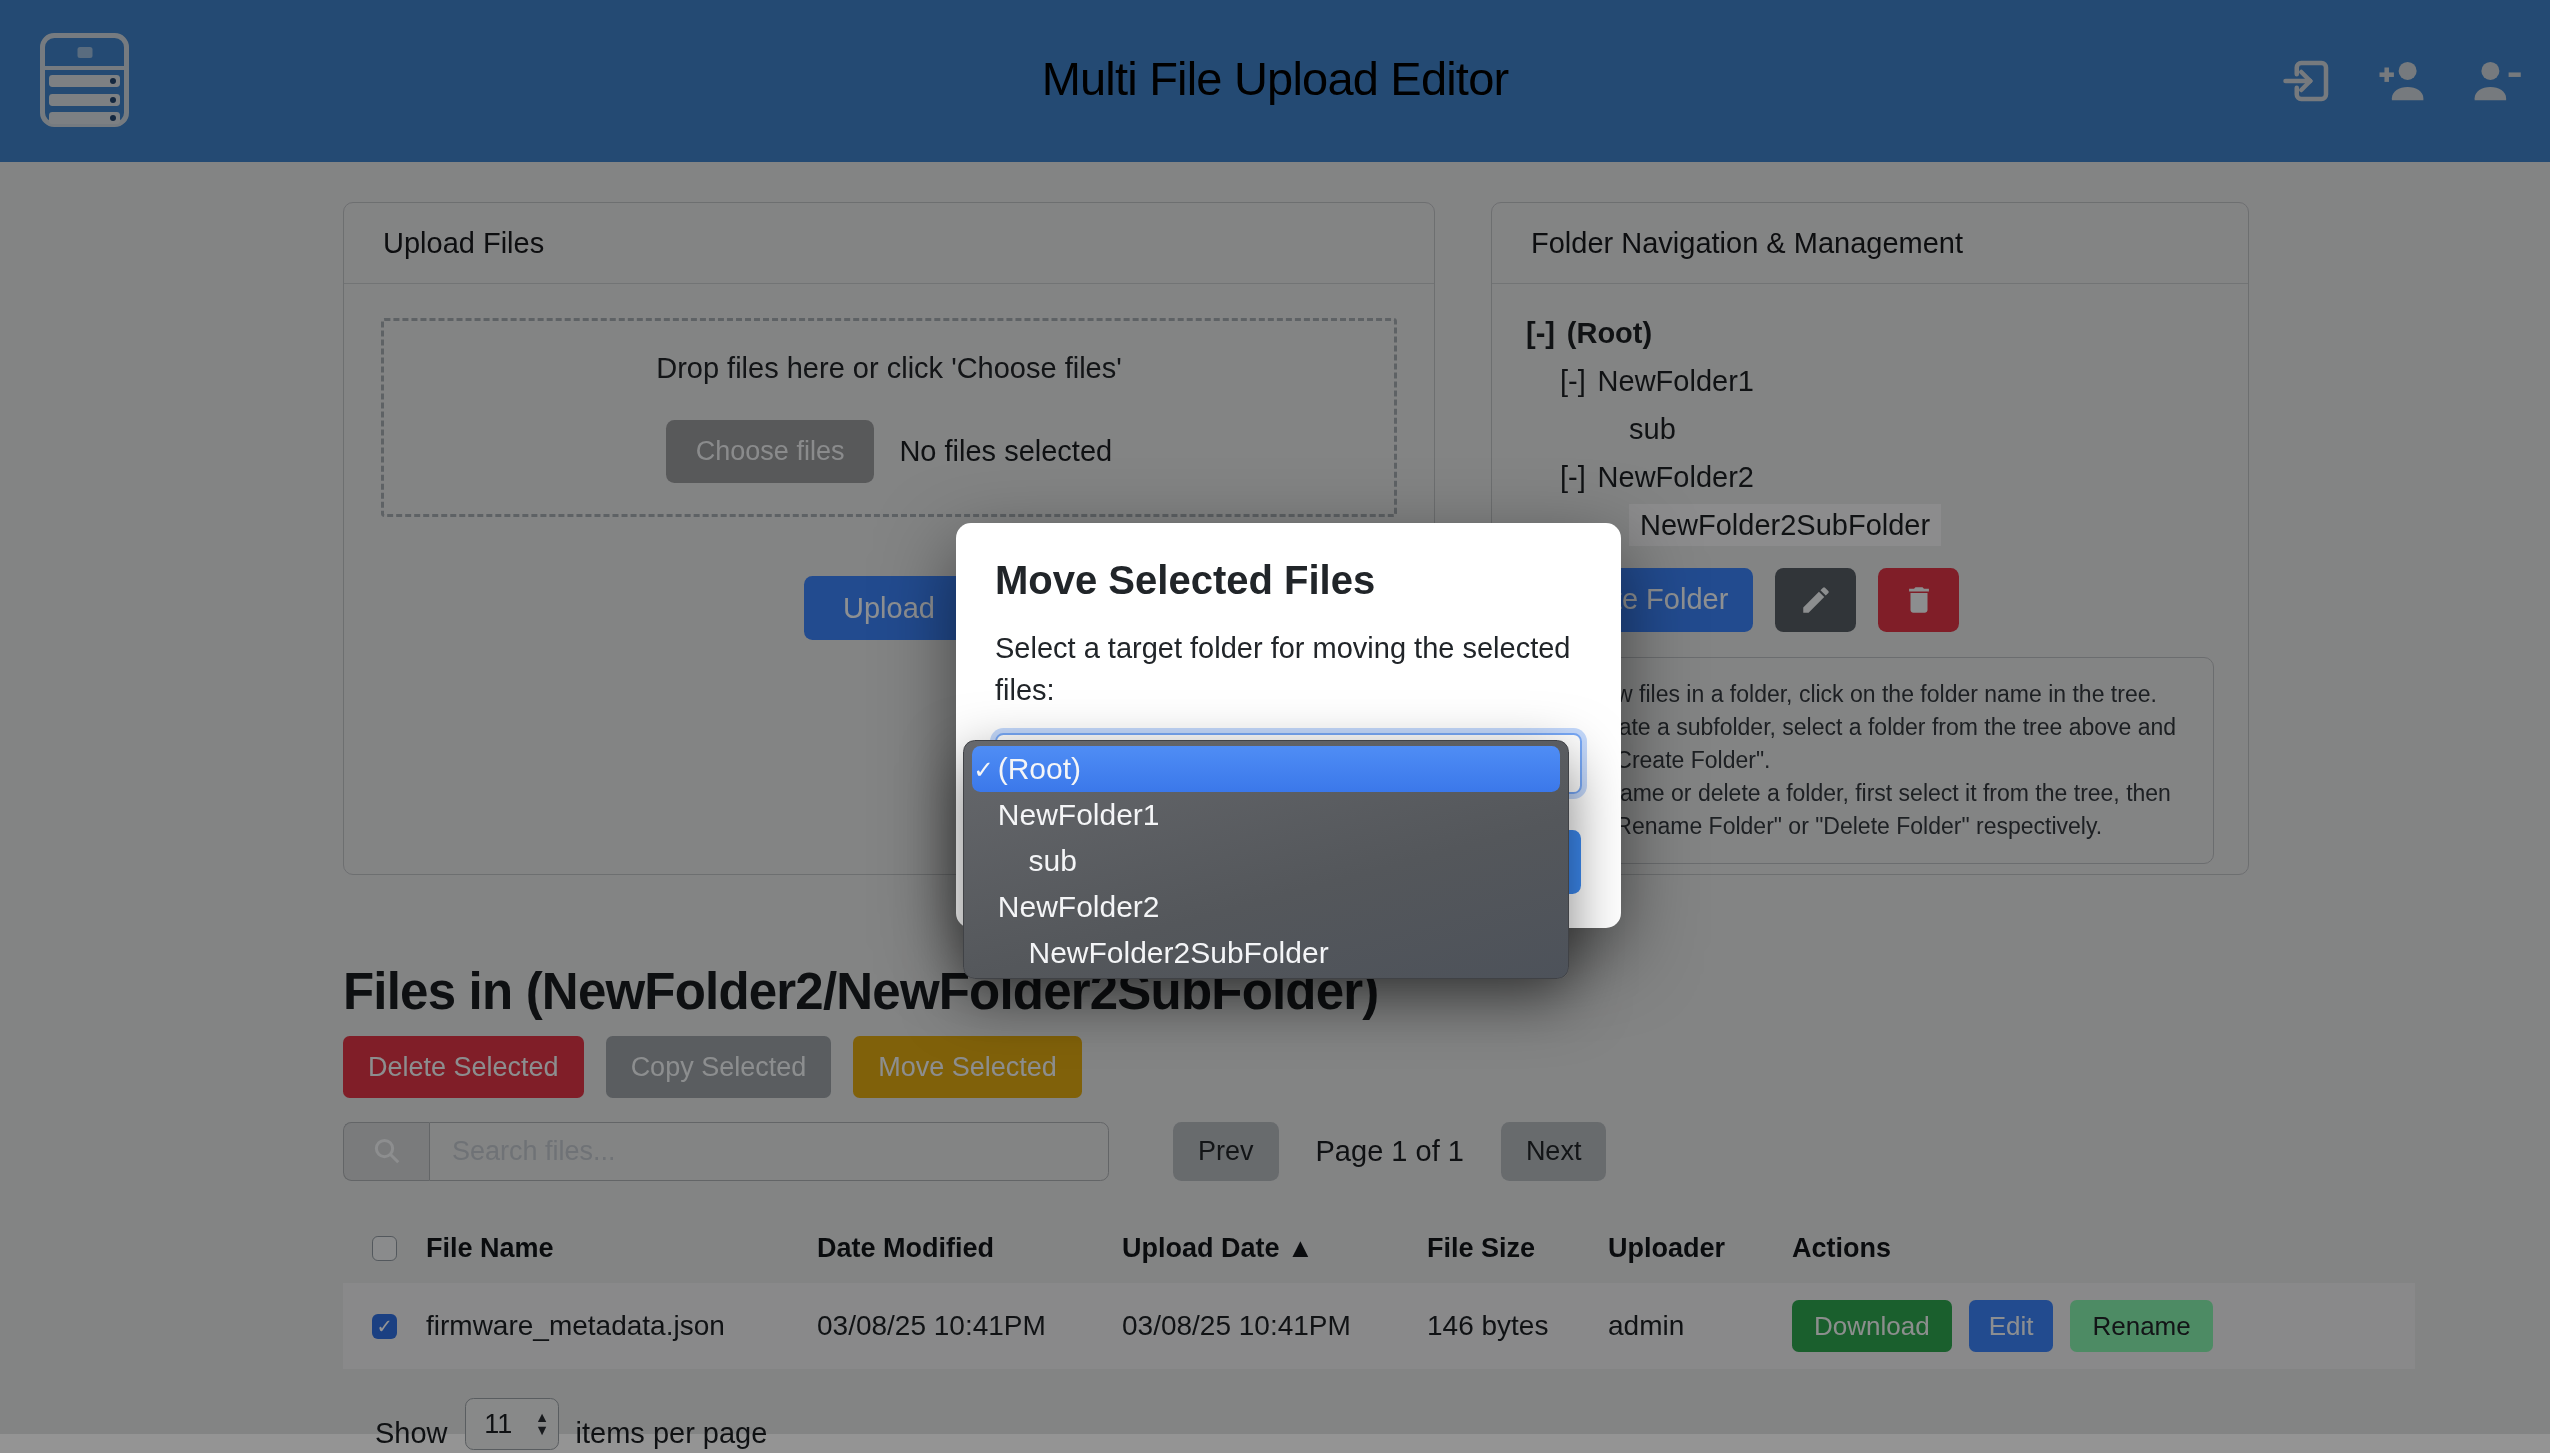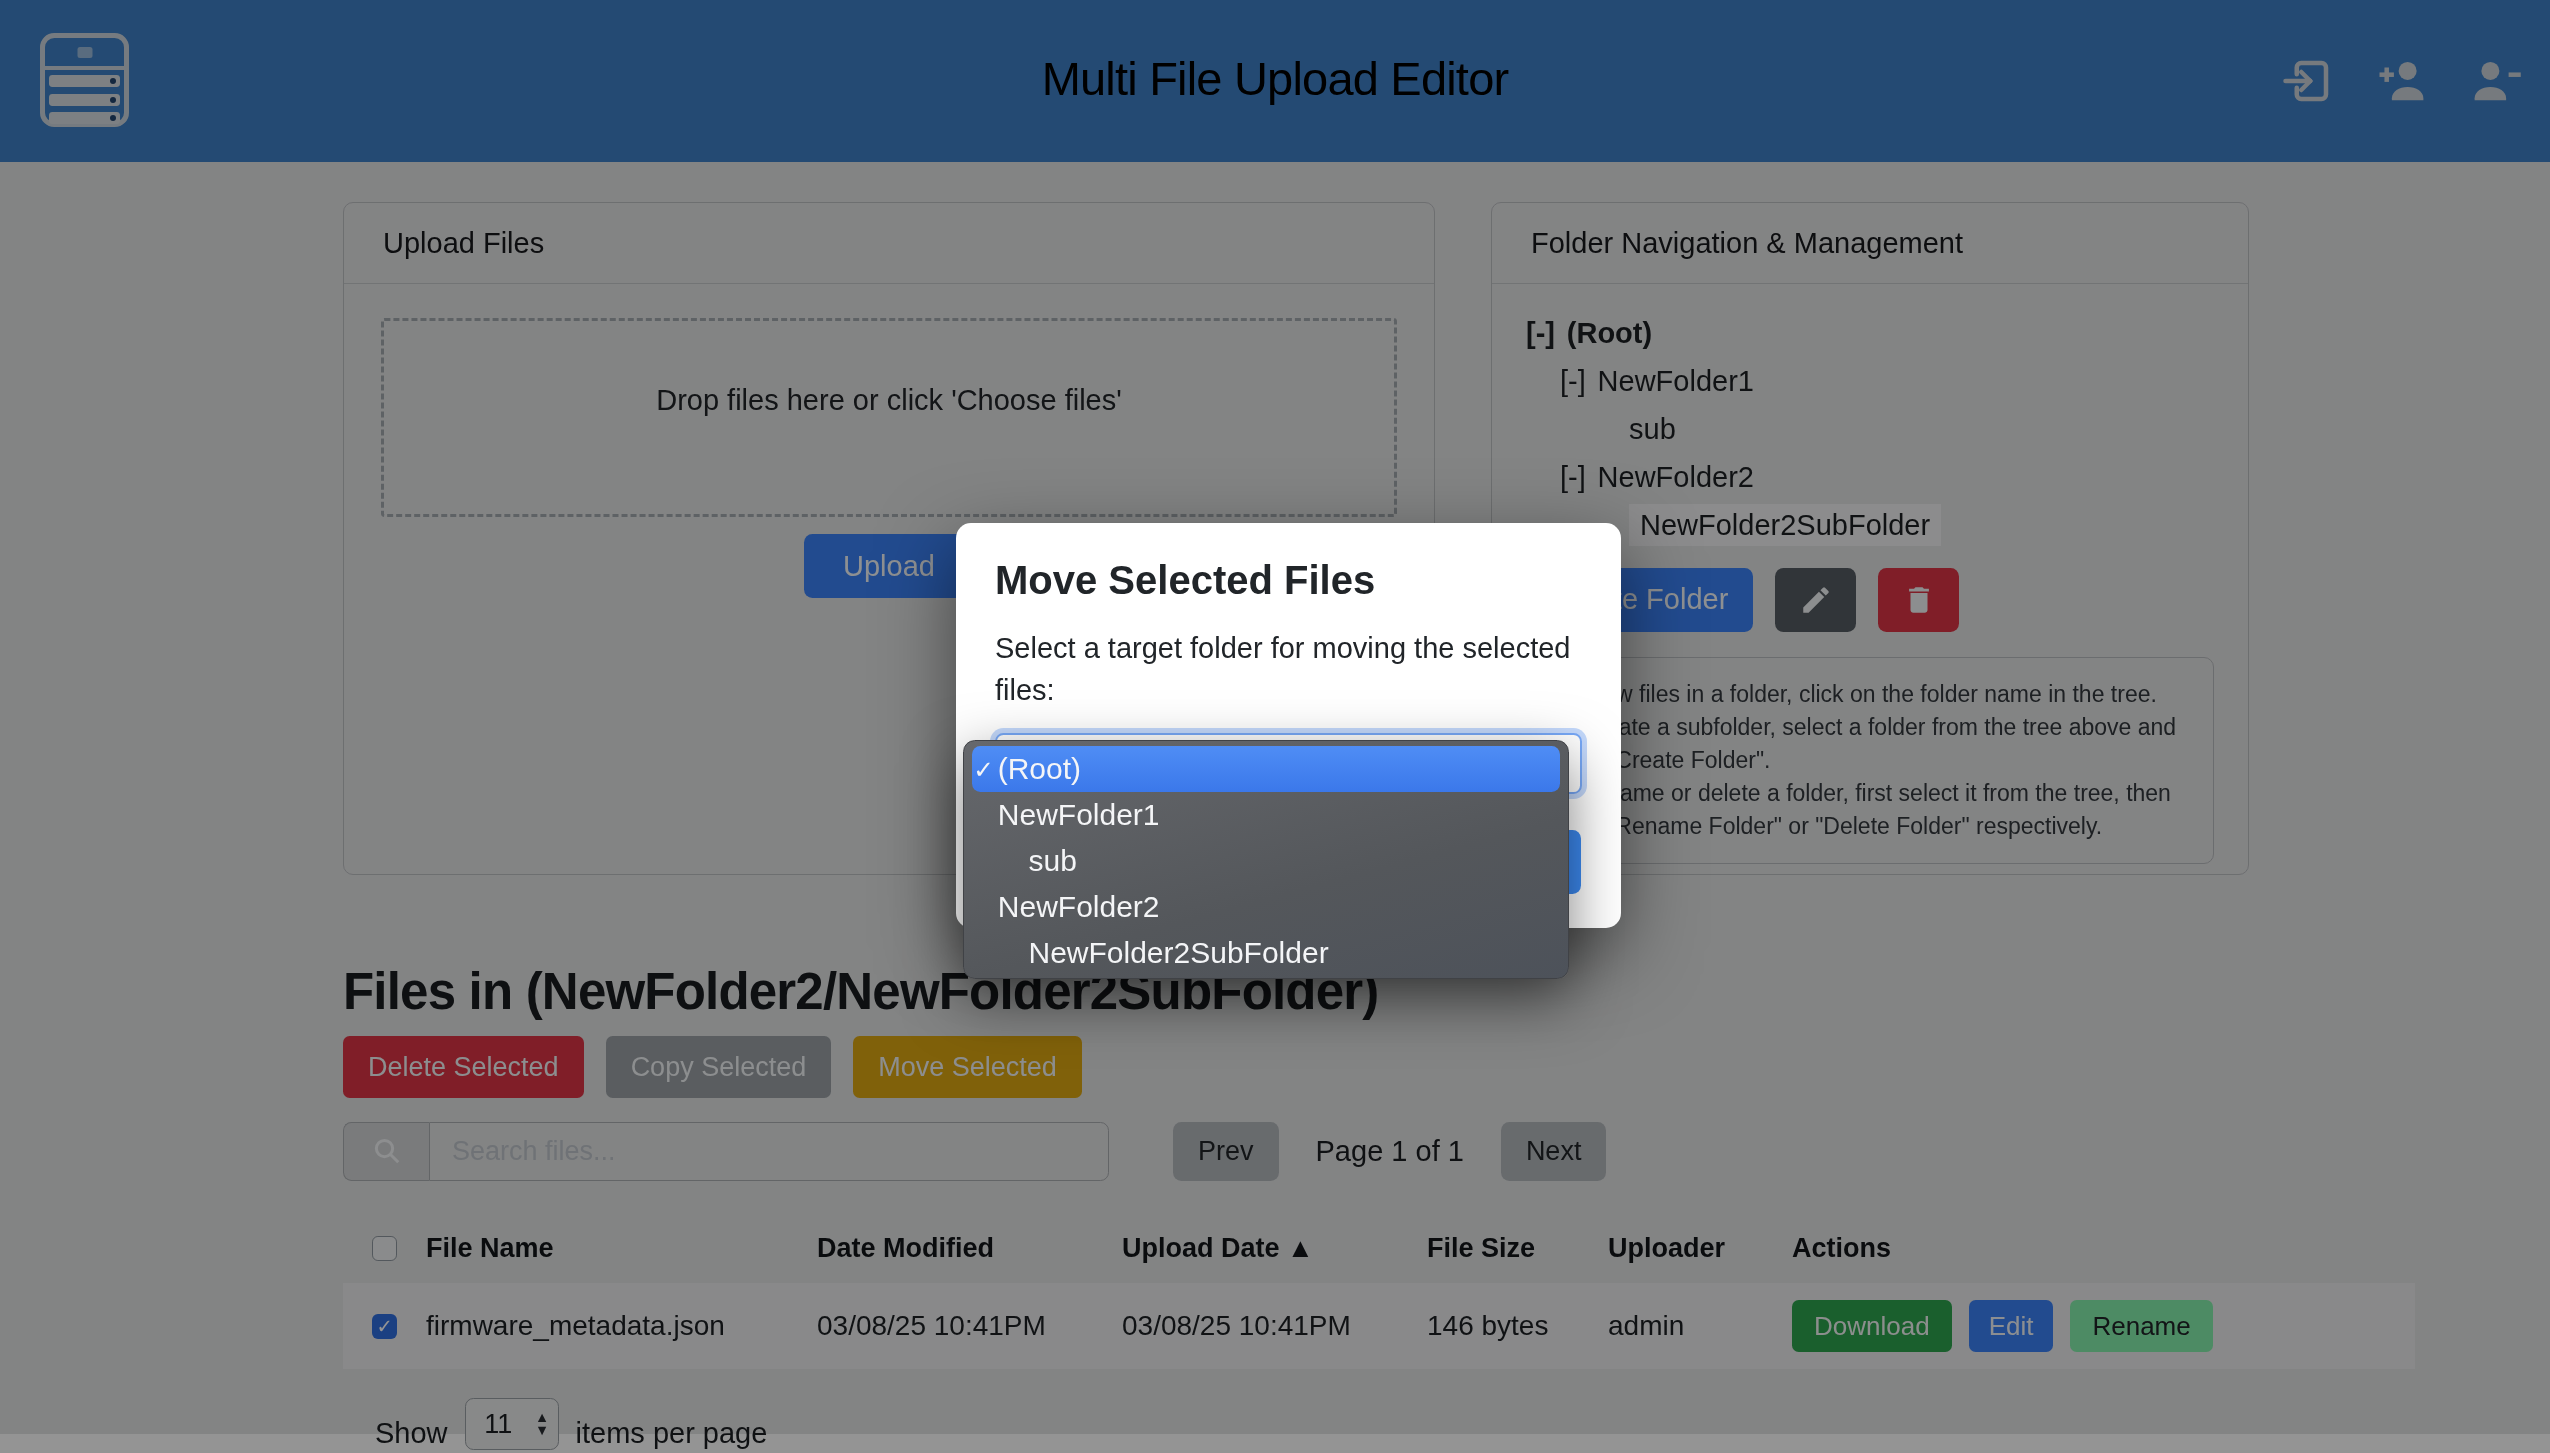--- a/index.html
+++ b/index.html
@@ -30,21 +30,21 @@
   .card-head { height:81px; border-bottom:1.7px solid #c5c8ca; display:flex; align-items:center; padding:0 39px; font-size:29px; color:#17191c; }
   .card-body { padding:34px 37px; }
 
   
   .card-upload { left:343px; top:40px; width:1092px; height:673px; }
   .dropzone { height:199px; border:3.4px dashed #a3a9ae; border-radius:3.4px; display:flex; flex-direction:column; align-items:center; justify-content:center; }
   .dz-text { font-size:29px; color:#212529; margin-bottom:35px; }
   .dz-row { display:flex; align-items:center; }
   .choose-btn { background:#98999b; color:#eef0f2; font-size:27px; padding:16px 30px; border-radius:8.4px; border:none; }
   .no-files { font-size:29px; color:#1b1e21; margin-left:25px; }
-  .upload-btn { display:block; margin:17px auto 0; background:#3b82f6; color:#f5f8fb; font-size:29px; padding:0 39px; height:64px; border-radius:8.4px; border:none; }
+  .upload-btn { display:block; margin:59px auto 0; background:#3b82f6; color:#f5f8fb; font-size:29px; padding:0 39px; height:64px; border-radius:8.4px; border:none; }
 
   
   .card-folder { left:1491px; top:40px; width:758px; height:673px; }
   .card-folder .card-body { padding:25px 34px; }
   .tree-row { height:48px; display:flex; align-items:center; font-size:29px; color:#1d2023; white-space:nowrap; }
   .tree-row .marker { margin-right:11.8px; }
   .tr-root { font-weight:bold; }
   .ind1 { padding-left:34px; }
   .ind2 { padding-left:103px; }
   .tree-sel { background:#f1f2f3; padding:4.2px 11px; }
@@ -148,20 +148,24 @@
   </div>
 </div>
 
 <div class="page-body">
 
   <div class="card card-upload">
     <div class="card-head">Upload Files</div>
     <div class="card-body">
       <div class="dropzone">
         <div class="dz-text">Drop files here or click 'Choose files'</div>
+        <div class="dz-row">
+          <button class="choose-btn">Choose files</button>
+          <span class="no-files">No files selected</span>
+        </div>
       </div>
       <button class="upload-btn">Upload</button>
     </div>
   </div>
 
   <div class="card card-folder">
     <div class="card-head">Folder Navigation &amp; Management</div>
     <div class="card-body">
       <div class="tree-row tr-root">
         <span class="marker">[-]</span>

